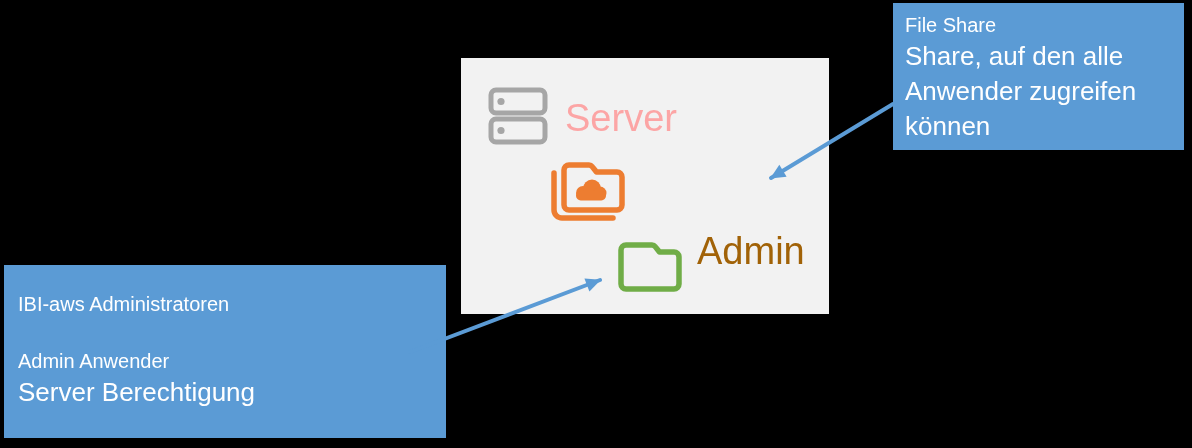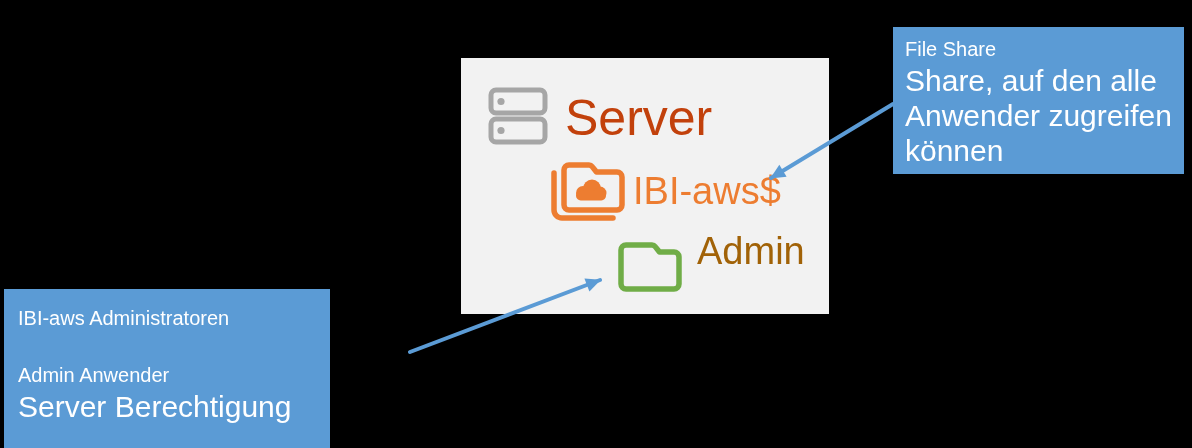--- a/index.html
+++ b/index.html
@@ -7,41 +7,40 @@
     position:relative;width:1192px;height:448px;background:#000000;
     font-family:"Liberation Sans", sans-serif;overflow:hidden;
   }
   .panel{
     position:absolute;left:461px;top:58px;width:368px;height:256px;
     background:#f2f2f2;
   }
   .abs{position:absolute;}
   .row-label{white-space:nowrap;}
   .server-label{
-    left:565px;top:95px;font-size:50px;line-height:46px;color:#c2410c;
+    left:565px;top:95px;font-size:38px;line-height:46px;color:#fca5a5;
   }
   .share-label{
     left:633px;top:168px;font-size:38px;line-height:46px;color:#ed7d31;
   }
   .admin-label{
     left:697px;top:228px;font-size:38px;line-height:46px;color:#a16207;
   }
   .callout{
     position:absolute;background:#5b9bd5;color:#ffffff;
     box-sizing:border-box;
-    margin-top:24px;
   }
   .callout-file-share{
     left:893px;top:3px;width:291px;height:147px;padding:9px 12px;
   }
   .callout-permissions{
-    left:4px;top:265px;width:326px;height:173px;padding:16px 14px;
+    left:4px;top:265px;width:442px;height:173px;padding:26px 14px;
   }
   .co-title{font-size:20px;line-height:27px;font-weight:400;}
-  .co-body{font-size:30px;line-height:35px;white-space:pre-line;}
+  .co-body{font-size:26px;line-height:35px;white-space:pre-line;}
   .co-gap{height:30px;}
   .arrow-layer{position:absolute;left:0;top:0;pointer-events:none;}
   .icon{display:block;}
 </style>
 </head>
 <body>
 
 <div class="stage">
 
   <div class="panel"></div>
@@ -61,21 +60,20 @@
       <path d="M4 14 V51 a8 8 0 0 0 8 8 H63"></path>
       <path d="M19 6 h20 a4 4 0 0 1 3.2 1.6 l4.3 5.4 H67 a5 5 0 0 1 5 5 V46 a5 5 0 0 1 -5 5 H19 a5 5 0 0 1 -5 -5 V11 a5 5 0 0 1 5 -5 z"></path>
     </g>
     <g fill="#ed7d31">
       <circle cx="33" cy="34" r="7"></circle>
       <circle cx="42" cy="29.5" r="9"></circle>
       <circle cx="50" cy="34" r="6.5"></circle>
       <rect x="26" y="32" width="30" height="9.5" rx="4.7"></rect>
     </g>
   </svg>
-  <div class="abs row-label share-label">IBI-aws$</div>
 
   <svg class="abs icon" style="left:617px;top:241px;" width="66" height="52" viewBox="0 0 66 52">
     <path d="M9 4 h26 a4 4 0 0 1 3.2 1.6 l4.3 5.4 H57 a5 5 0 0 1 5 5 V43 a5 5 0 0 1 -5 5 H9 a5 5 0 0 1 -5 -5 V9 a5 5 0 0 1 5 -5 z" fill="none" stroke="#70ad47" stroke-width="5.5" stroke-linejoin="round"></path>
   </svg>
   <div class="abs row-label admin-label">Admin</div>
 
   <div class="callout callout-file-share">
     <div class="co-title">File Share</div>
     <div class="co-body">Share, auf den alle
 Anwender zugreifen

